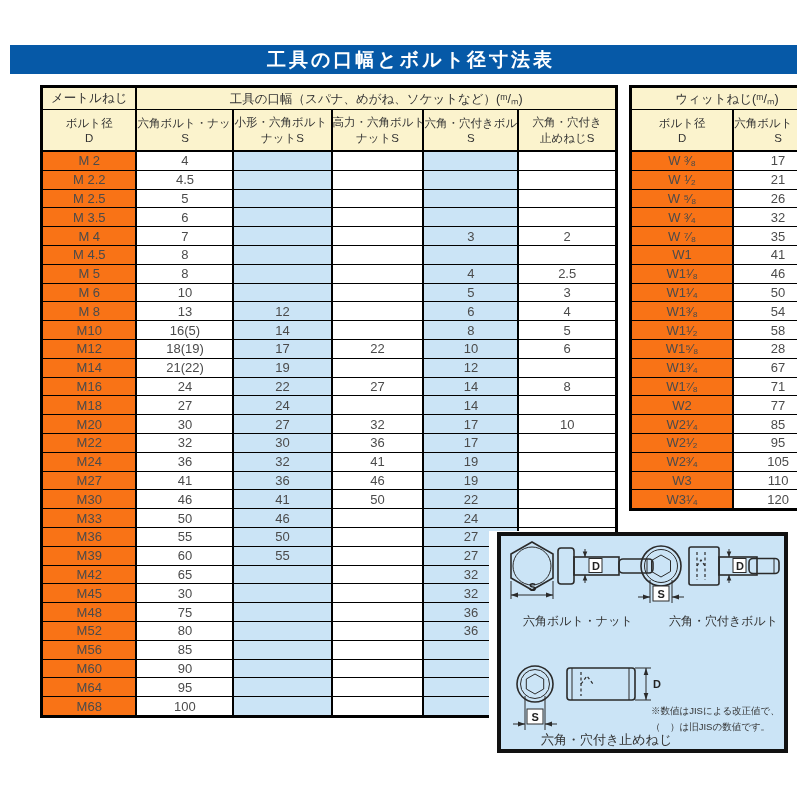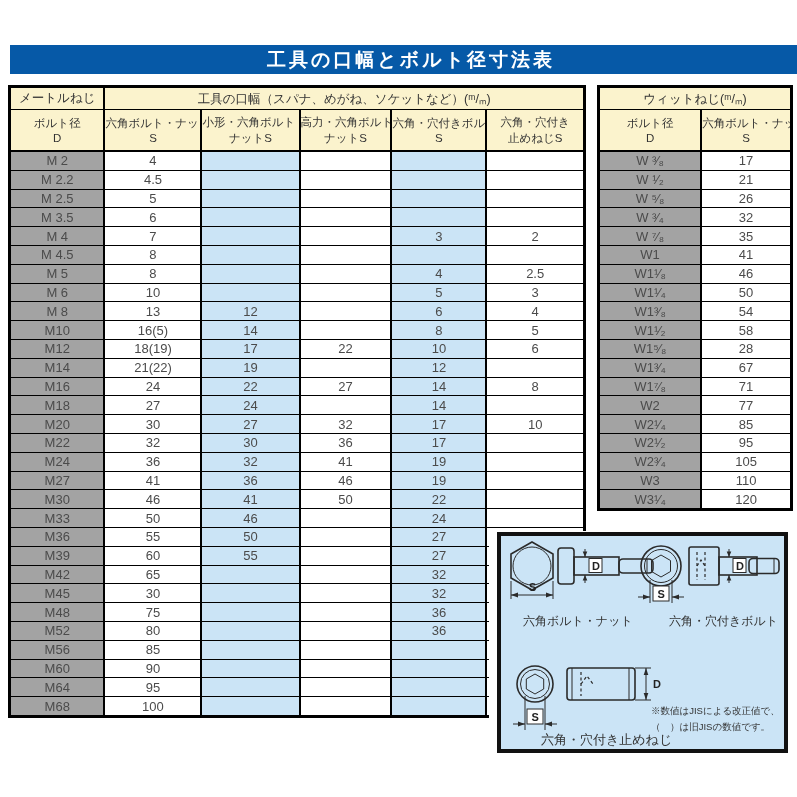--- a/index.html
+++ b/index.html
@@ -3,32 +3,32 @@
 <meta charset="utf-8">
 <style>
   html,body{margin:0;padding:0;background:#fff;}
   .canvas{position:relative;width:797px;height:797px;background:#fff;overflow:hidden;
           font-family:"Liberation Sans", sans-serif;}
 
   .title-bar{position:absolute;left:10px;top:45px;width:778px;height:29px;
              background:#0659a7;color:#ffffff;display:flex;align-items:center;justify-content:center;
              font-size:19px;font-weight:bold;letter-spacing:3px;padding-left:12px;}
 
-  table{border-collapse:collapse;table-layout:fixed;position:absolute;border:3px solid #000;background:#fff;}
+  table{border-collapse:collapse;table-layout:fixed;position:absolute;border:3px solid #000;background:#fff;margin-left:32px;}
   #metric-table{left:8px;top:85px;width:578px;}
   #whitworth-table{left:597px;top:85px;width:196px;}
 
   td,th{border:1px solid #000;border-left-width:2px;border-right-width:2px;
         padding:0;text-align:center;vertical-align:middle;overflow:hidden;white-space:nowrap;}
   th{font-weight:normal;color:#333;background:#fbf3cd;}
   tr.gh th{height:21px;font-size:12.5px;}
   tr.ch th{height:40px;font-size:11.5px;border-bottom-width:2px;}
   tr.ch .l2{margin-top:1px;}
   td{height:17.8px;font-size:13px;color:#4b4b4b;}
-  td.cy{background:#a3a3a3;color:#4b4b4b;}
+  td.cy{background:#f97316;color:#4b4b4b;}
   td.cw{background:#ffffff;}
   td.cb{background:#cbe4f6;}
 
   .eraser{position:absolute;left:489px;top:531px;width:109px;height:238px;background:#fff;z-index:5;}
 
   .diagram-box{position:absolute;left:497px;top:532px;width:291px;height:221px;box-sizing:border-box;
                background:#cbe4f6;border:4px solid #111;z-index:6;}
   .diagram-box svg{display:block;}
   .dwg{stroke:#2b2b2b;stroke-width:1.6;fill:none;}
   .dwg-thin{stroke:#2b2b2b;stroke-width:1;fill:none;}

